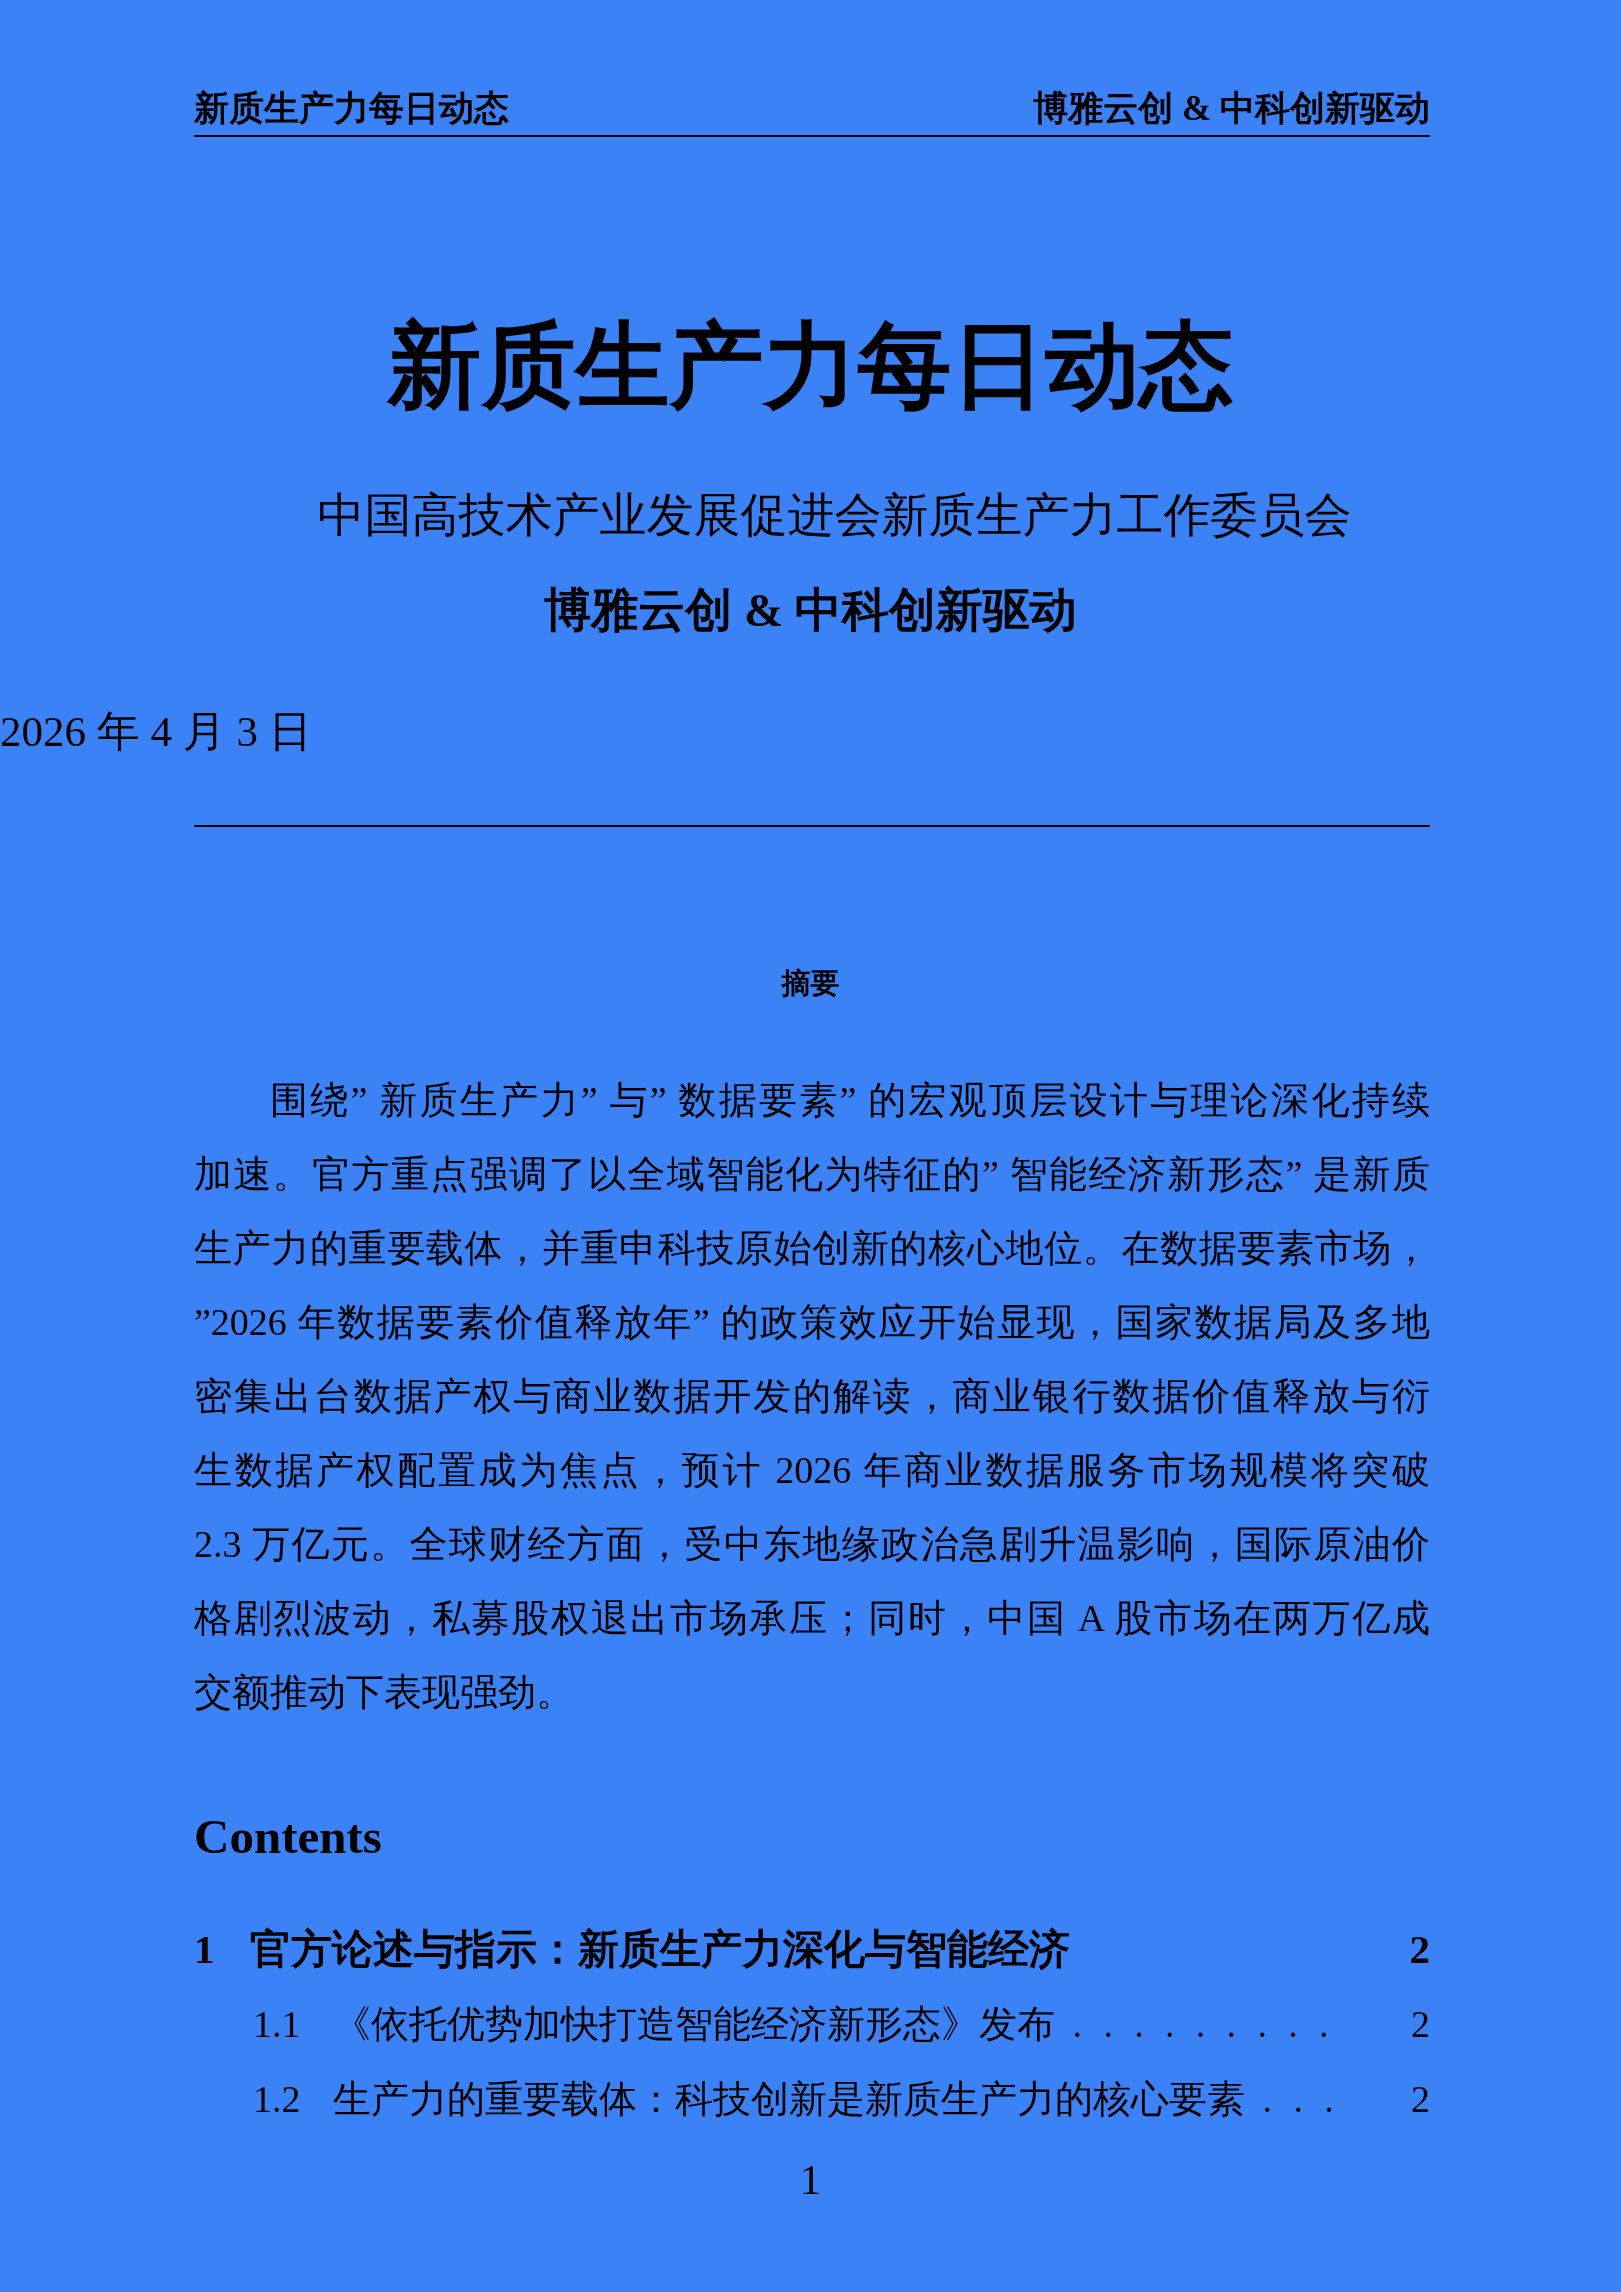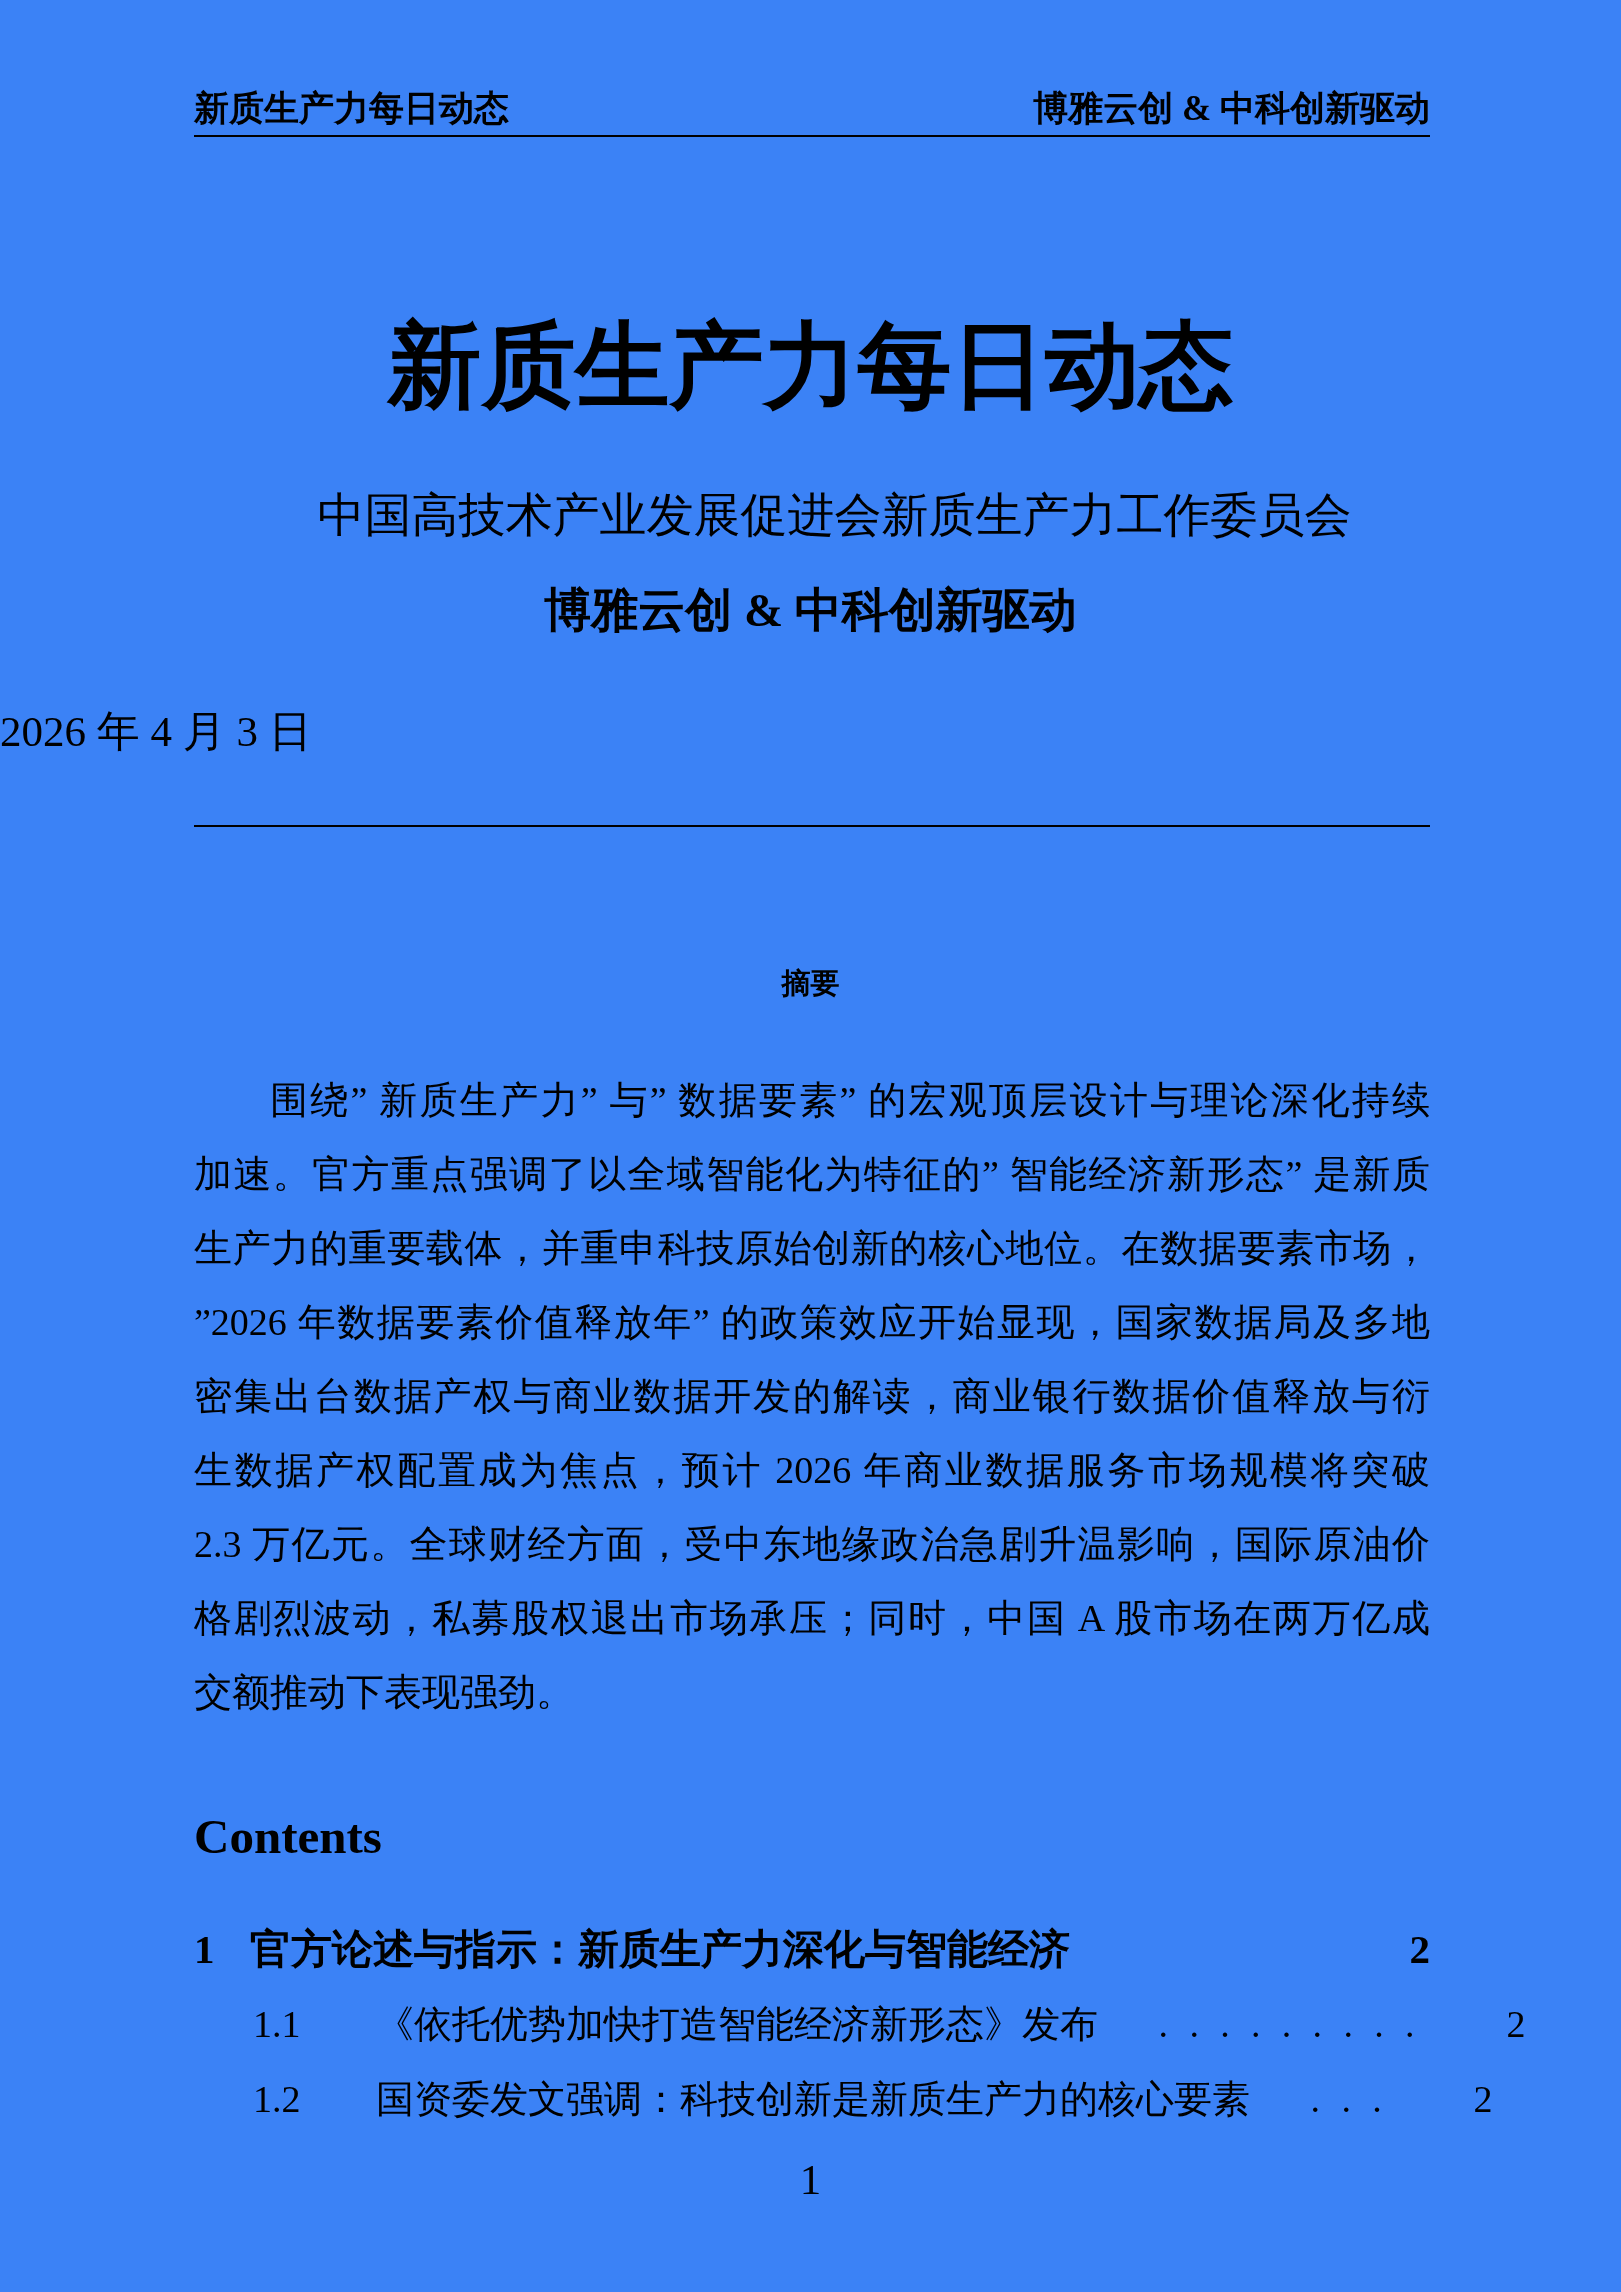--- a/index.html
+++ b/index.html
@@ -62,21 +62,21 @@
     left: 194px; top: 1808px;
     font-size: 49px; font-weight: bold; line-height: 1.2;
   }
 
   .toc { left: 194px; width: 1236px; top: 1912px; }
   .toc-row {
     display: flex; align-items: baseline;
     height: 75px; line-height: 75px; white-space: nowrap;
   }
   .toc-row.level1 { font-size: 41px; font-weight: bold; }
-  .toc-row.level2 { font-size: 38px; padding-left: 59px; gap: 43px; }
+  .toc-row.level2 { font-size: 38px; padding-left: 59px; }
   .toc-num { flex: none; }
   .level1 .toc-num { width: 56px; }
   .level2 .toc-num { width: 80px; }
   .toc-title { flex: none; }
   .toc-dots { flex: none; margin-left: 17.6px; letter-spacing: 5.9px; }
   .toc-dots:empty { margin-left: 0; }
   .toc-spacer { flex: 1 1 auto; }
   .toc-page { flex: none; }
 
   .page-footer {
@@ -127,21 +127,21 @@
     </div>
     <div class="toc-row level2">
       <span class="toc-num">1.1</span>
       <span class="toc-title">《依托优势加快打造智能经济新形态》发布</span>
       <span class="toc-dots">. . . . . . . . .</span>
       <span class="toc-spacer"></span>
       <span class="toc-page">2</span>
     </div>
     <div class="toc-row level2">
       <span class="toc-num">1.2</span>
-      <span class="toc-title">国资委发文强调：科技创新是新质生产力的核心要素</span>
+      <span class="toc-title">生产力的重要载体：科技创新是新质生产力的核心要素</span>
       <span class="toc-dots">. . .</span>
       <span class="toc-spacer"></span>
       <span class="toc-page">2</span>
     </div>
   </div>
 
   <div class="abs page-footer">1</div>
 
 </div>
 

